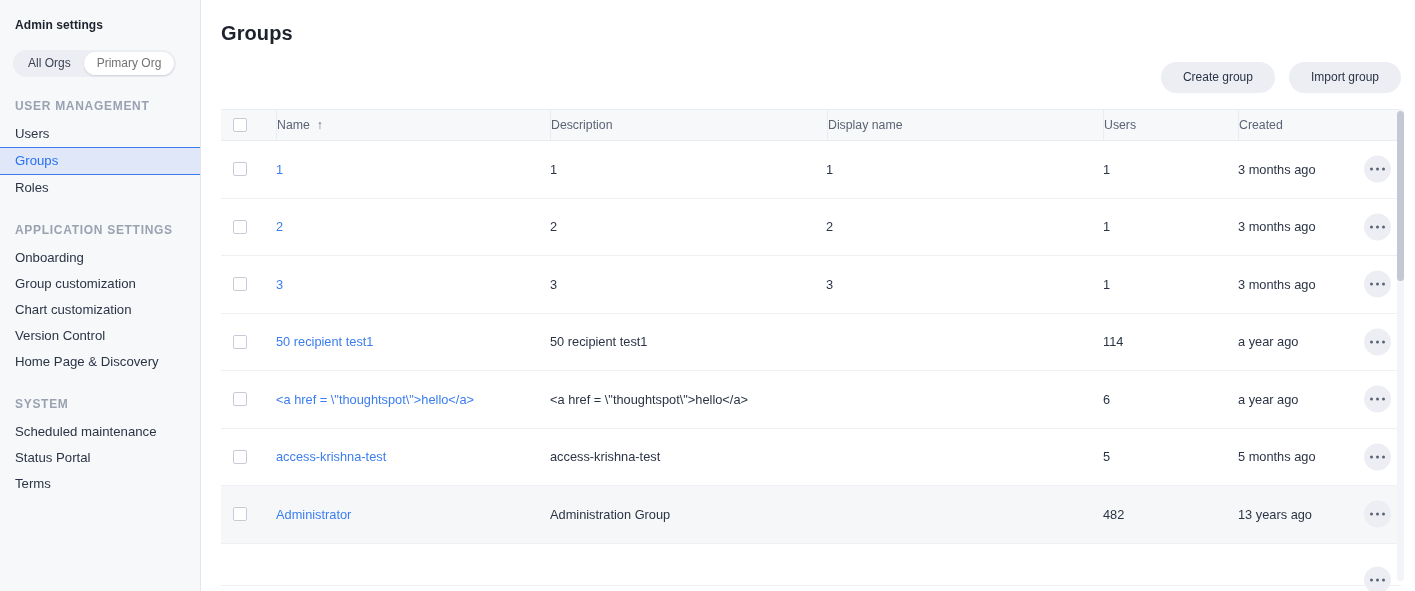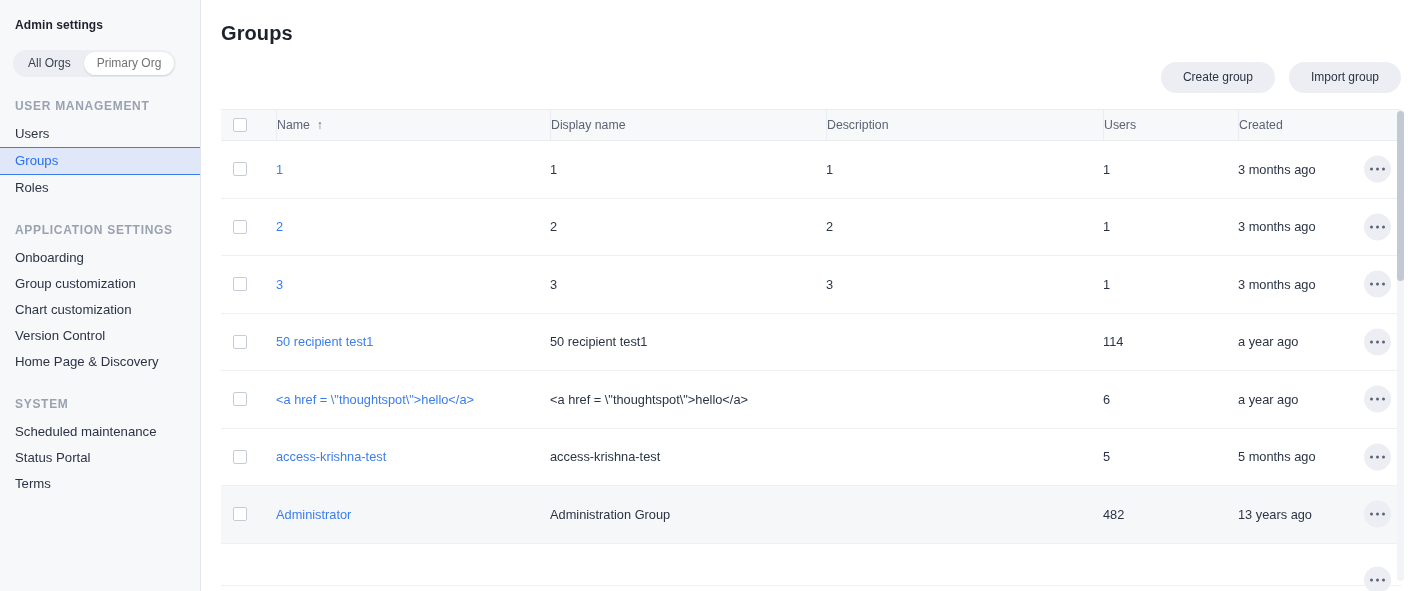--- a/index.html
+++ b/index.html
@@ -276,22 +276,22 @@
 
     <div class="table-wrap">
       <div class="thead">
         <div class="th col-check">
           <div class="checkbox"></div>
         </div>
         <div class="th col-name">
           <span>Name</span>
           <span class="sort-arrow">↑</span>
         </div>
+        <div class="th col-desc">Description</div>
         <div class="th col-disp">Display name</div>
-        <div class="th col-desc">Description</div>
         <div class="th col-users">Users</div>
         <div class="th col-created">Created</div>
       </div>
 
       <div class="tbody">
           <div class="trow">
             <div class="td col-check">
               <div class="checkbox"></div>
             </div>
             <div class="td col-name">

